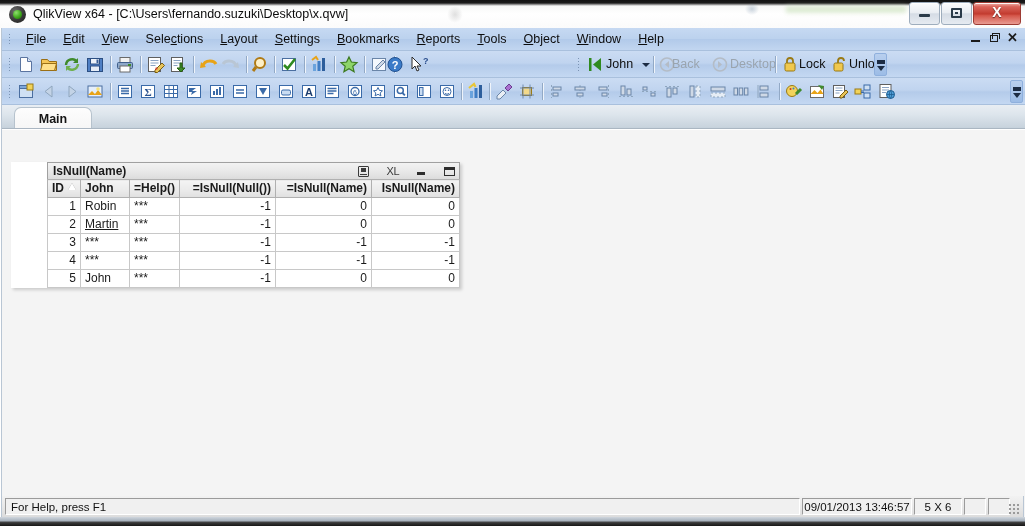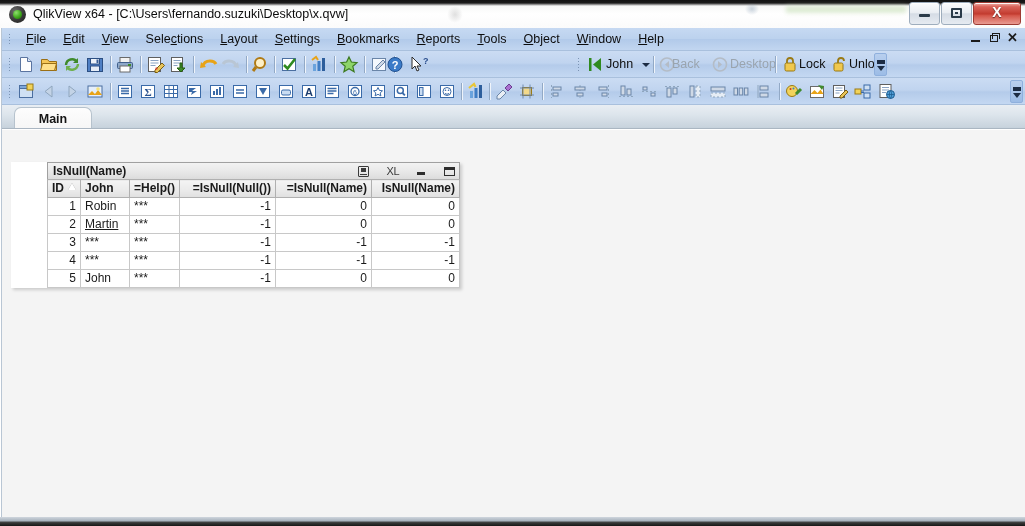--- a/index.html
+++ b/index.html
@@ -802,15 +802,23 @@
                 <td class="num" style="width: 96px;">0</td>
                 <td class="num" style="width: 88px;">0</td>
               </tr>
             </tbody>
         </table>
       </div>
 
     </div>
   </div>
 
+  <div class="statusbar">
+    <div class="sb-cell sb-help">For Help, press F1</div>
+    <div class="sb-cell sb-time">09/01/2013 13:46:57</div>
+    <div class="sb-cell sb-dim">5 X 6</div>
+    <div class="sb-cell sb-p1"></div>
+    <div class="sb-cell sb-p2"></div>
+    <div class="sb-grip"></div>
+  </div>
 
   <div class="bottom-edge"></div>
 </div>
 
 </body></html>

